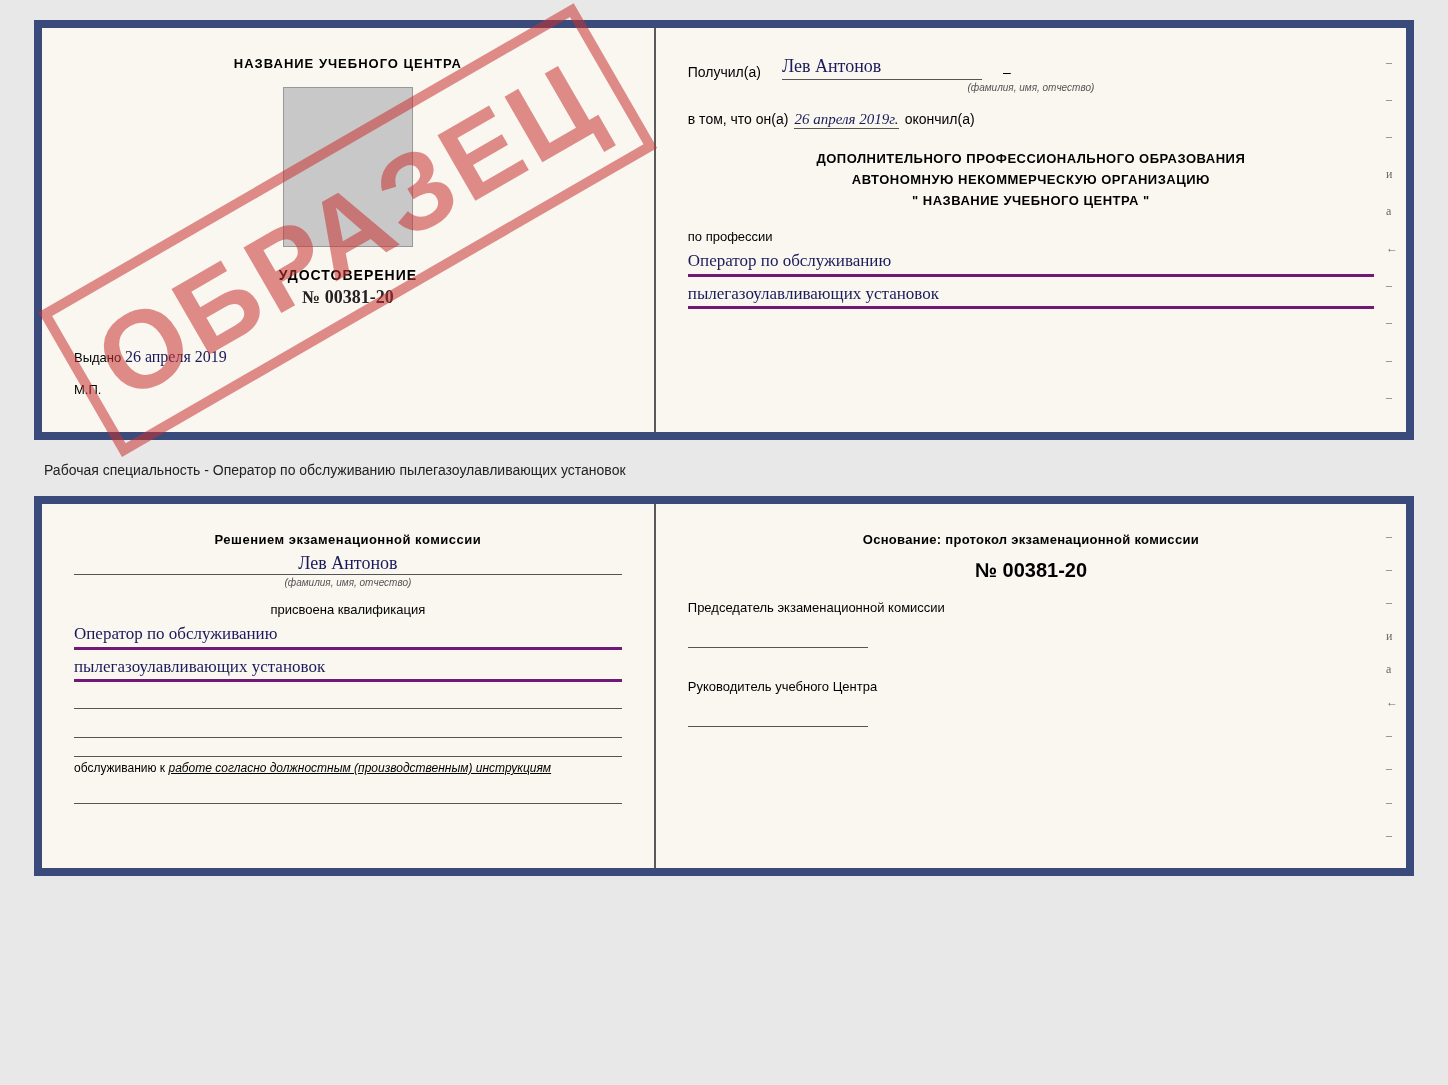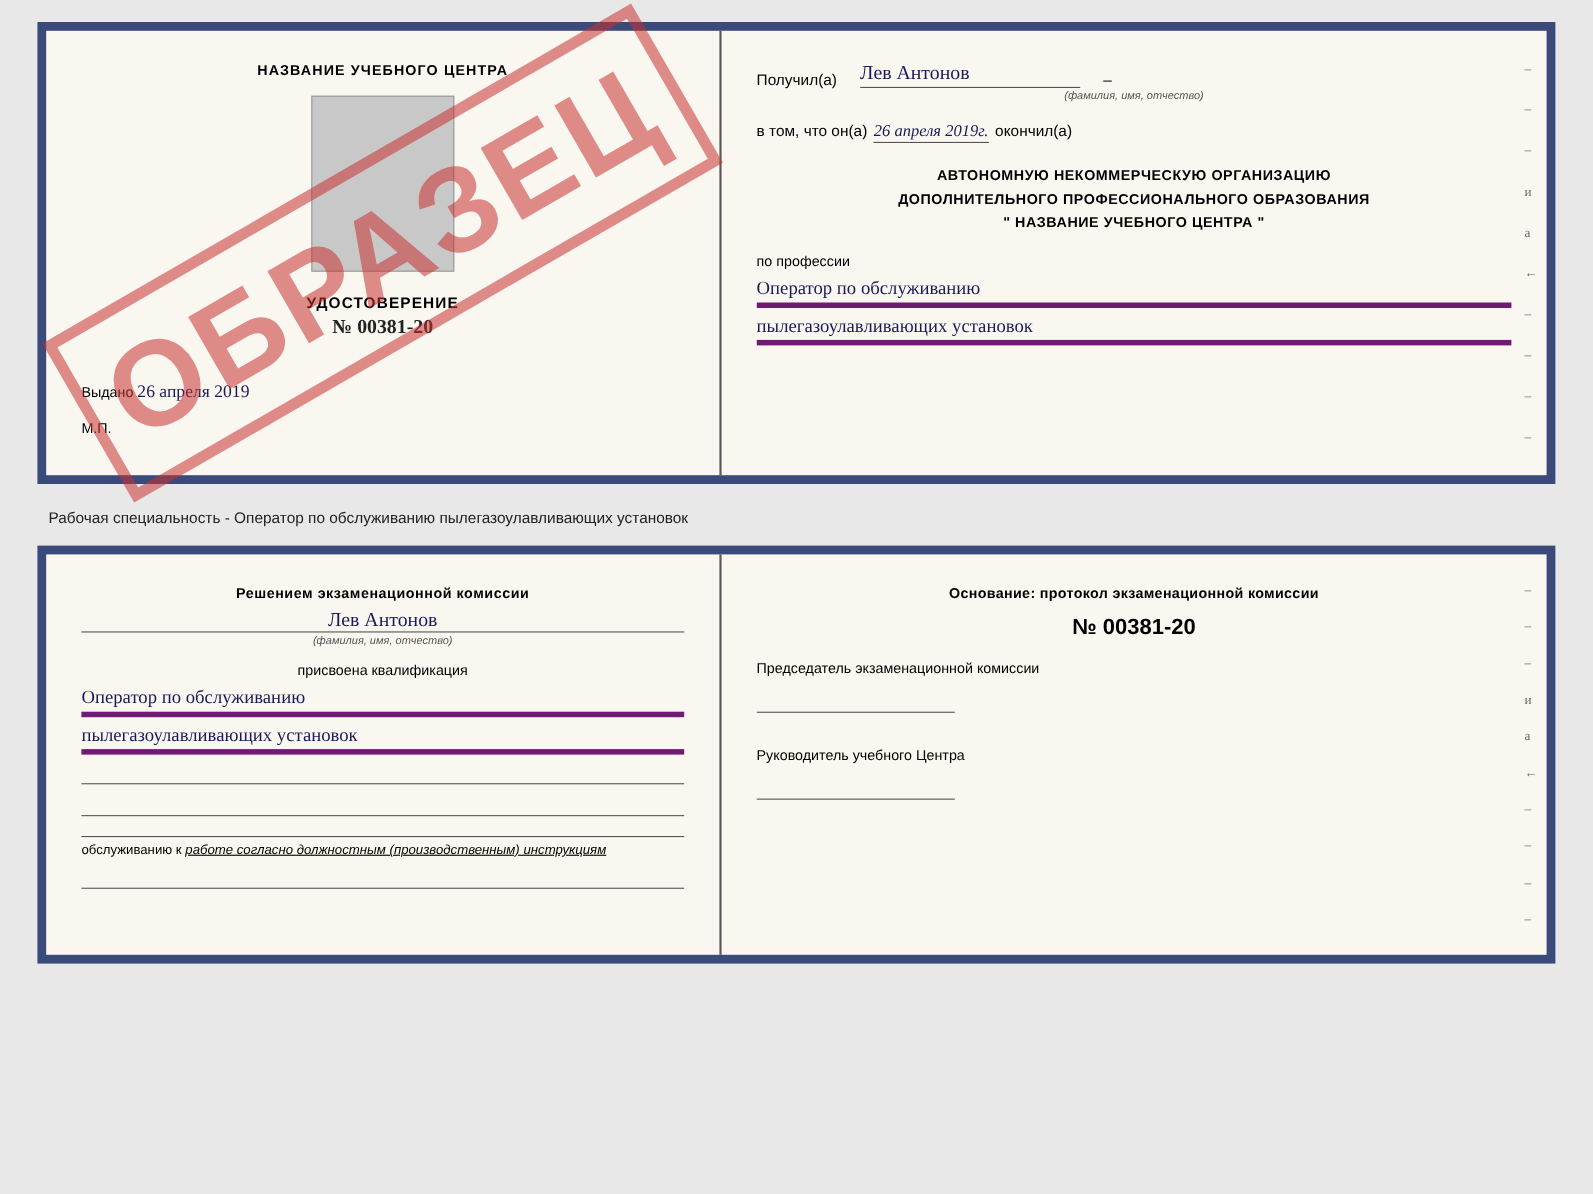--- a/index.html
+++ b/index.html
@@ -188,21 +188,21 @@
       margin-top: 18px;
       font-size: 13px;
       font-family: Arial, sans-serif;
     }
 
     .profession-handwritten {
       font-family: 'Segoe Script', 'Brush Script MT', cursive;
       font-size: 17px;
       color: #1a1a5a;
       display: block;
-      border-bottom: 5px solid #701a75;
+      border-bottom: 3px solid #701a75;
       margin-top: 4px;
       line-height: 1.5;
     }
 
     
     .separator-label {
       font-size: 14px;
       font-family: Arial, sans-serif;
       color: #222;
       padding: 6px 0 2px 10px;
@@ -326,22 +326,22 @@
       </div>
       <div class="name-hint">(фамилия, имя, отчество)</div>
 
       <div class="vtom-line">
         <span>в том, что он(а)</span>
         <span class="date-handwritten">26 апреля 2019г.</span>
         <span>окончил(а)</span>
       </div>
 
       <div class="org-block">
+        <div>ДОПОЛНИТЕЛЬНОГО ПРОФЕССИОНАЛЬНОГО ОБРАЗОВАНИЯ</div>
         <div>АВТОНОМНУЮ НЕКОММЕРЧЕСКУЮ ОРГАНИЗАЦИЮ</div>
-        <div>ДОПОЛНИТЕЛЬНОГО ПРОФЕССИОНАЛЬНОГО ОБРАЗОВАНИЯ</div>
         <div>
           <span>"</span>
           <span>НАЗВАНИЕ УЧЕБНОГО ЦЕНТРА</span>
           <span>"</span>
         </div>
       </div>
 
       <div class="po-professii">
         <span>по профессии</span>
         <span class="profession-handwritten">Оператор по обслуживанию</span>

